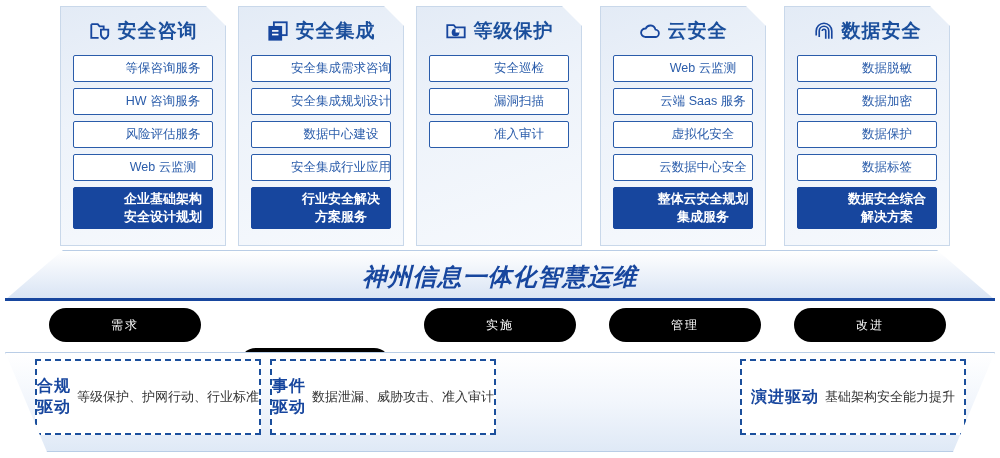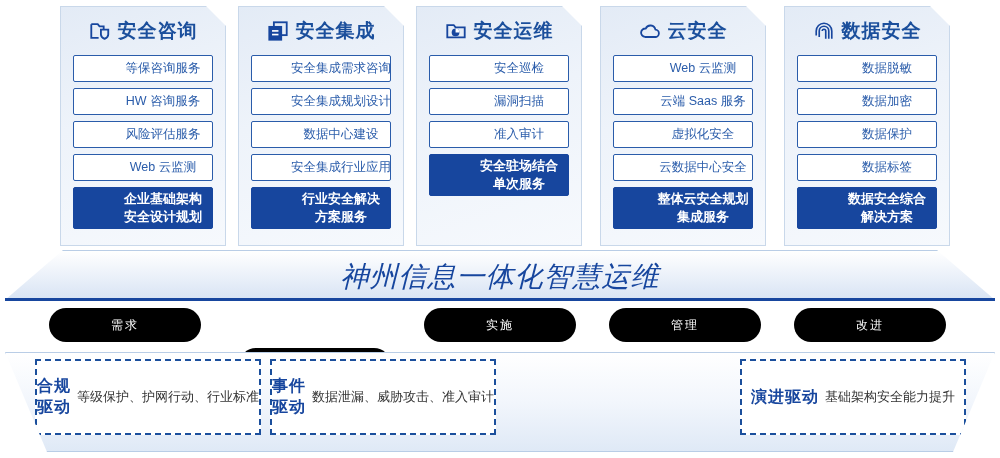--- a/index.html
+++ b/index.html
@@ -113,22 +113,22 @@
   }
   #banner-line {
     position: absolute;
     left: 5px;
     top: 298px;
     width: 990px;
     height: 3px;
     background: #17469e;
   }
   .banner-text {
-    font-size: 28px;
-    font-weight: normal;
+    font-size: 24px;
+    font-weight: bold;
     font-style: italic;
     color: #17469e;
     letter-spacing: 1px;
     margin-top: 4px;
   }
 
   
   #phases {
     position: absolute;
     left: 0;
@@ -246,29 +246,25 @@
       </div>
     </div>
 
     <div class="pillar pillar-2">
       <div class="pillar-head">
         <svg class="pillar-icon" viewBox="0 0 24 24">
           <path d="M2.5 5.5h7l2 2.5h10v11h-19z" fill="none" stroke="#17469e" stroke-width="2"></path>
           <circle cx="11.5" cy="13.5" r="4.2" fill="#17469e"></circle>
           <path d="M11.5 13.5v-4.2a4.2 4.2 0 0 1 4.2 4.2z" fill="#ffffff"></path>
         </svg>
-        <span class="pillar-title">安全运维</span>
+        <span class="pillar-title">等级保护</span>
       </div>
       <div class="svc">安全巡检</div>
       <div class="svc">漏洞扫描</div>
       <div class="svc">准入审计</div>
-      <div class="svc svc-solid">
-        <span>安全驻场结合</span>
-        <span>单次服务</span>
-      </div>
     </div>
 
     <div class="pillar pillar-3">
       <div class="pillar-head">
         <svg class="pillar-icon" viewBox="0 0 24 24">
           <path d="M6.5 18.5h11a4 4 0 0 0 .4-8 5.6 5.6 0 0 0-10.6-1.2A3.9 3.9 0 0 0 6.5 18.5z" fill="none" stroke="#17469e" stroke-width="2" stroke-linejoin="round"></path>
         </svg>
         <span class="pillar-title">云安全</span>
       </div>
       <div class="svc">Web 云监测</div>

